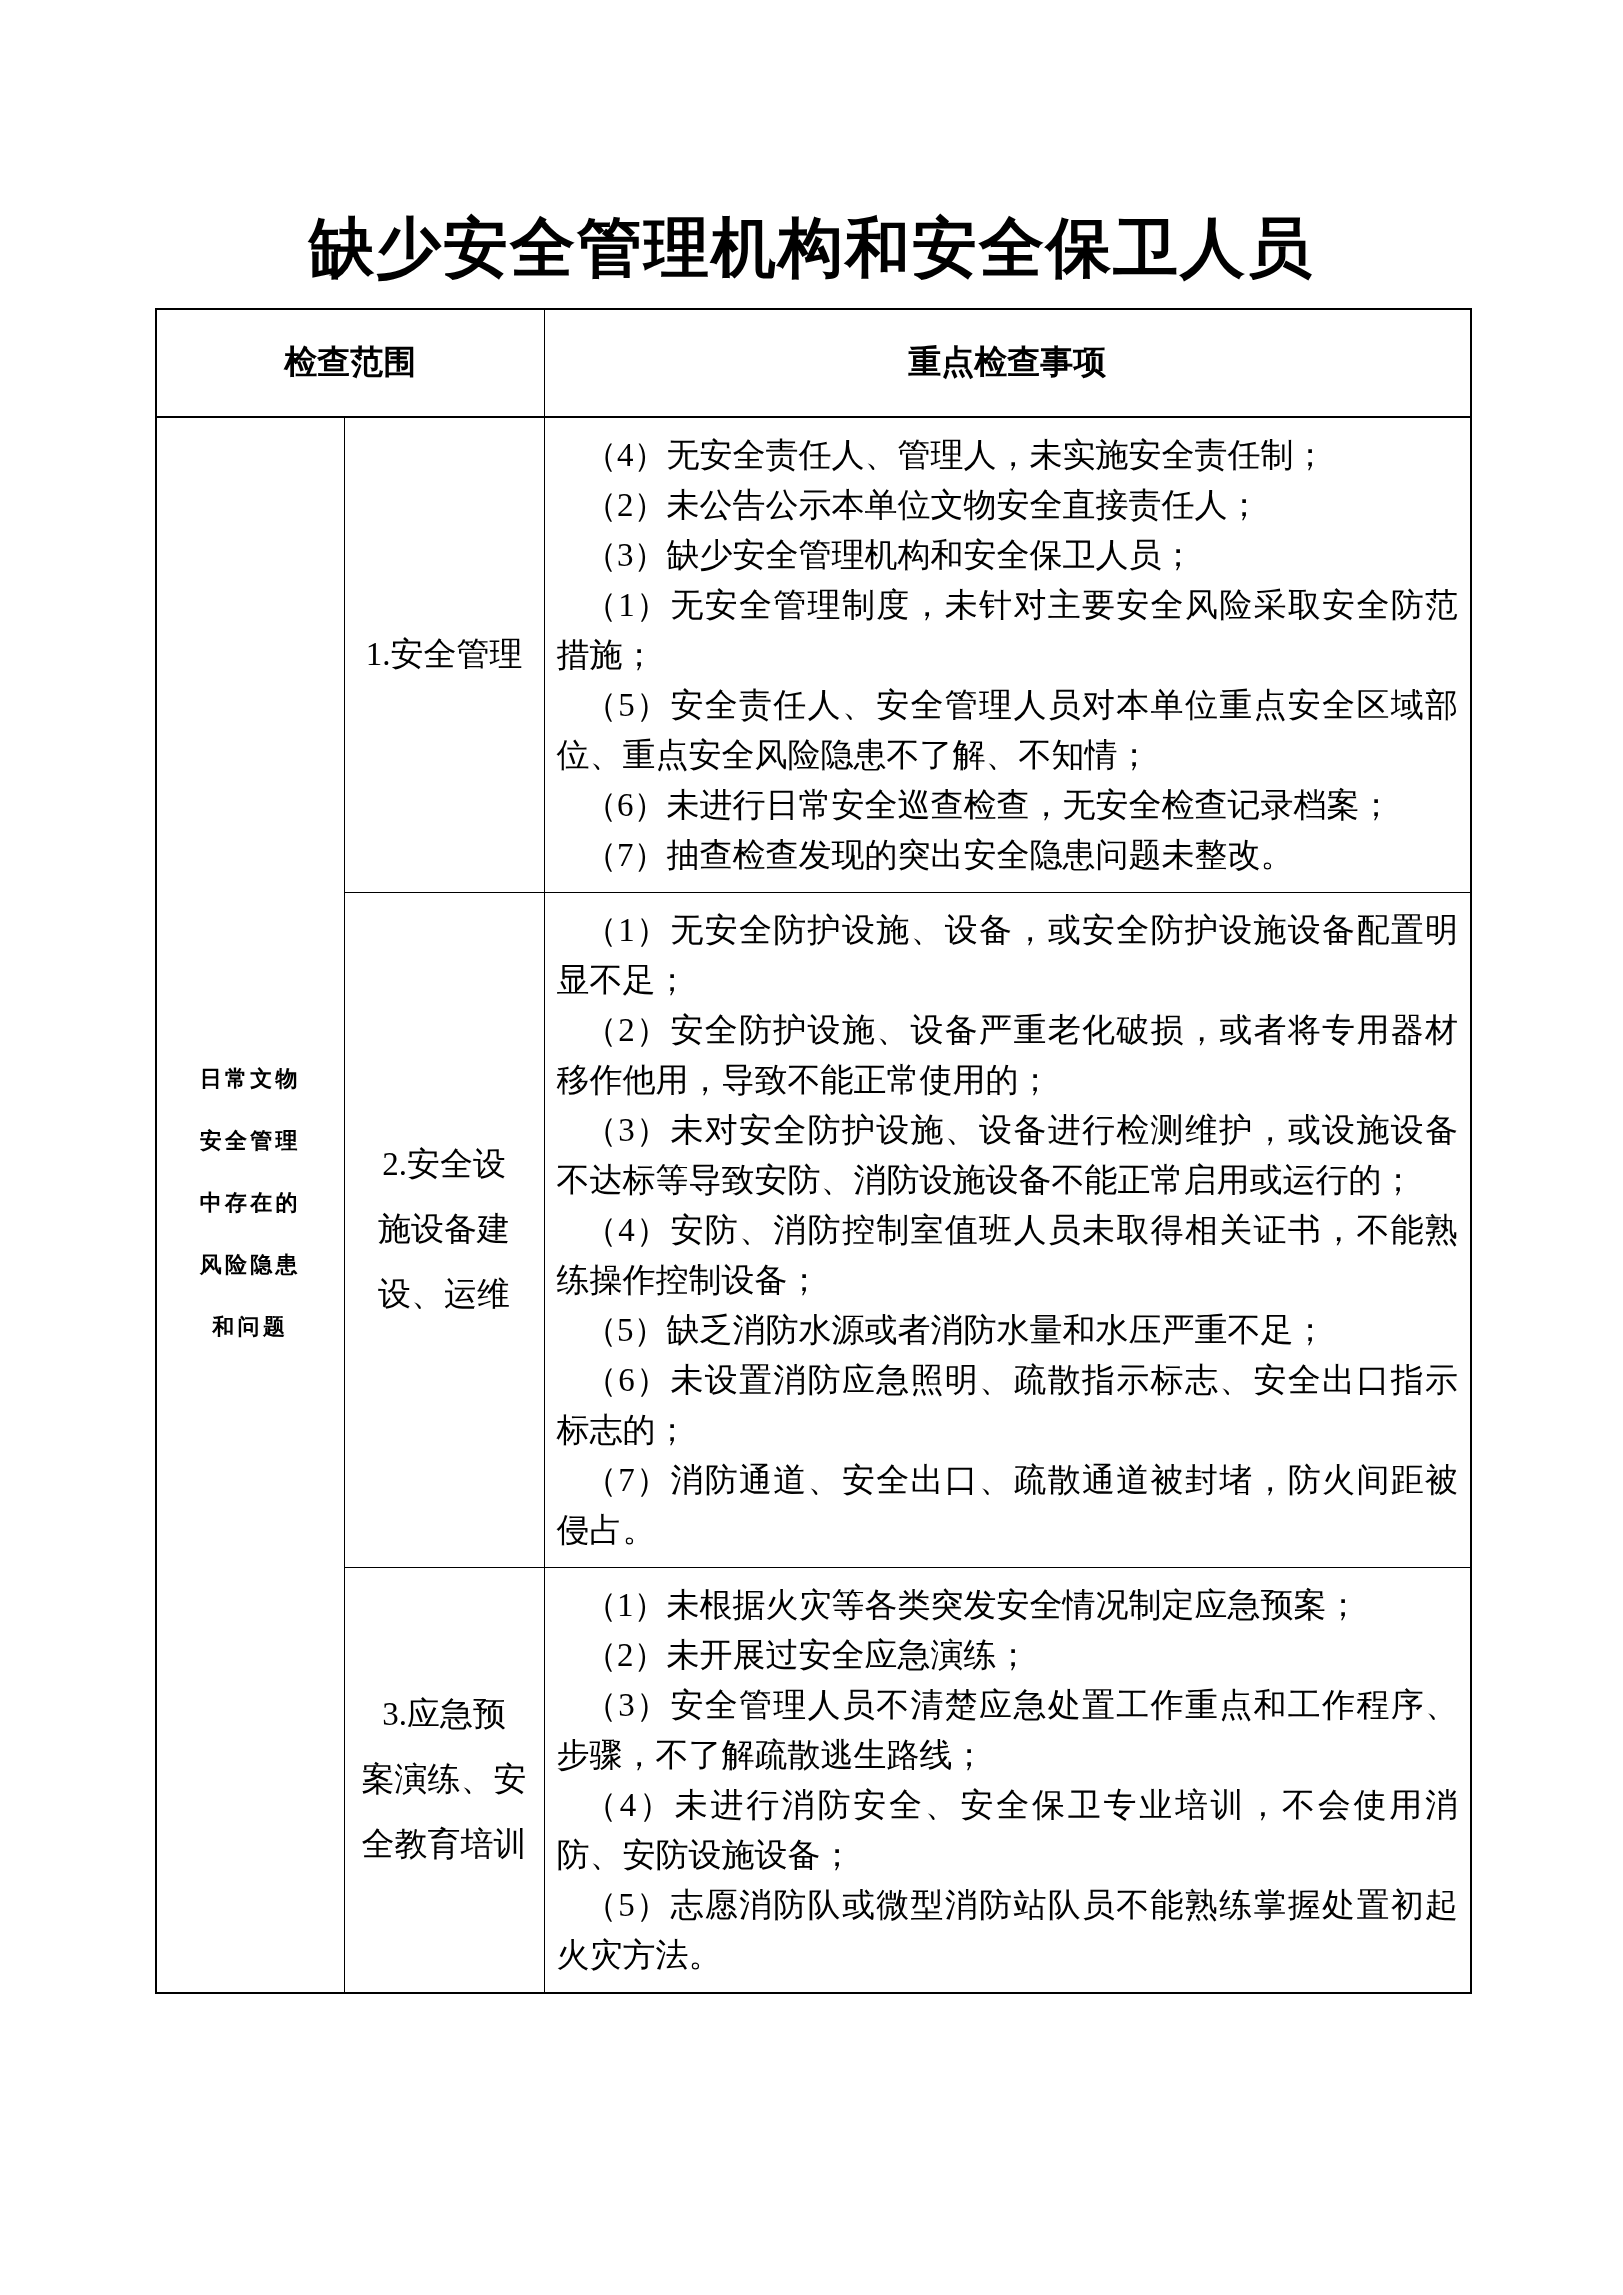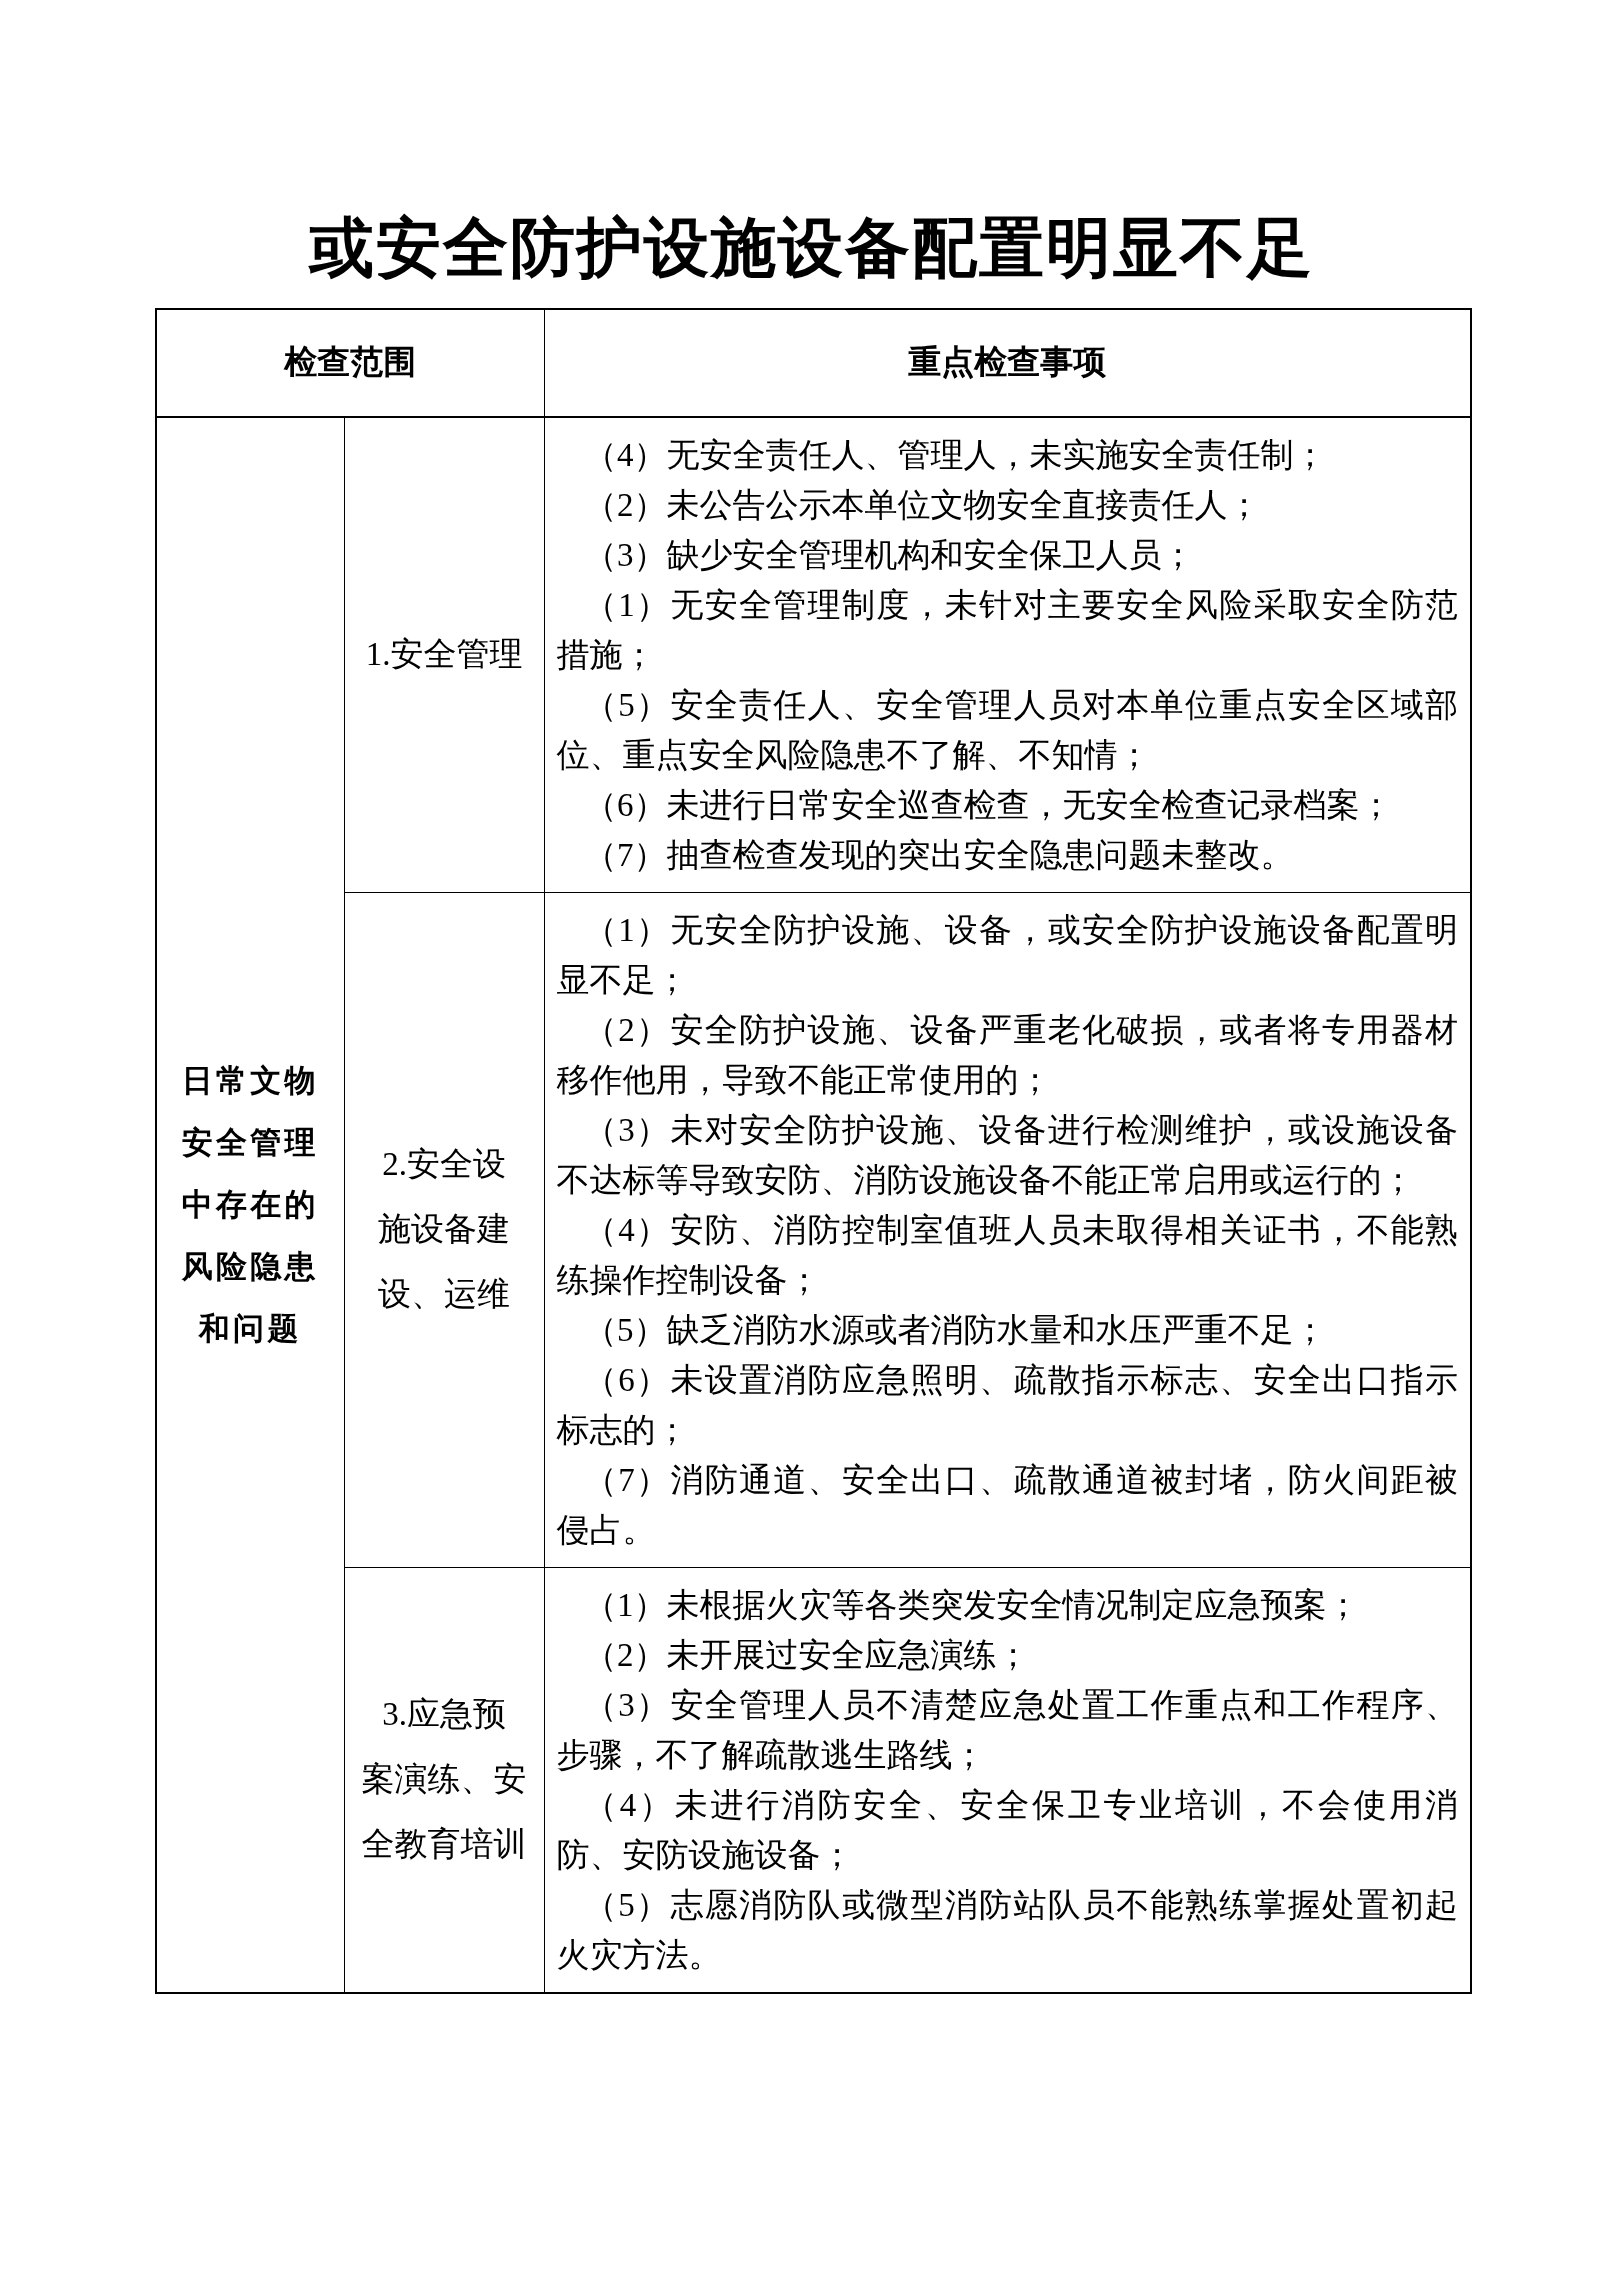--- a/index.html
+++ b/index.html
@@ -50,23 +50,23 @@
   table.checklist tbody tr:nth-of-type(2) { height: 651px; }
   table.checklist tbody tr:nth-of-type(3) { height: 420px; }
   th.h-cell {
     font-family: "Liberation Sans", "DejaVu Sans", sans-serif;
     font-weight: 700;
     font-size: 33px;
     text-align: center;
     border-bottom-width: 2px !important;
   }
   td.scope-cell {
-    font-family: Liberation Sans, sans-serif;
+    font-family: Liberation Mono, monospace;
     font-weight: 700;
-    font-size: 31px;
+    font-size: 22px;
     line-height: 62px;
     letter-spacing: 3.3px;
     text-align: center;
     white-space: pre-line;
   }
   td.category-cell {
     font-size: 33px;
     line-height: 65px;
     text-align: center;
     white-space: pre-line;
@@ -80,21 +80,21 @@
     text-indent: 27.5px;
     text-align: justify;
     word-break: break-all;
     line-break: strict;
   }
 </style>
 </head>
 <body>
 
 <div class="page">
-  <h1 class="doc-title">或安全防护设施设备配置明显不足</h1>
+  <h1 class="doc-title">缺少安全管理机构和安全保卫人员</h1>
 
   <table class="checklist">
     <colgroup>
       <col class="c-scope">
       <col class="c-category">
       <col class="c-items">
     </colgroup>
     <thead>
       <tr>
         <th class="h-cell" colspan="2">检查范围</th>

